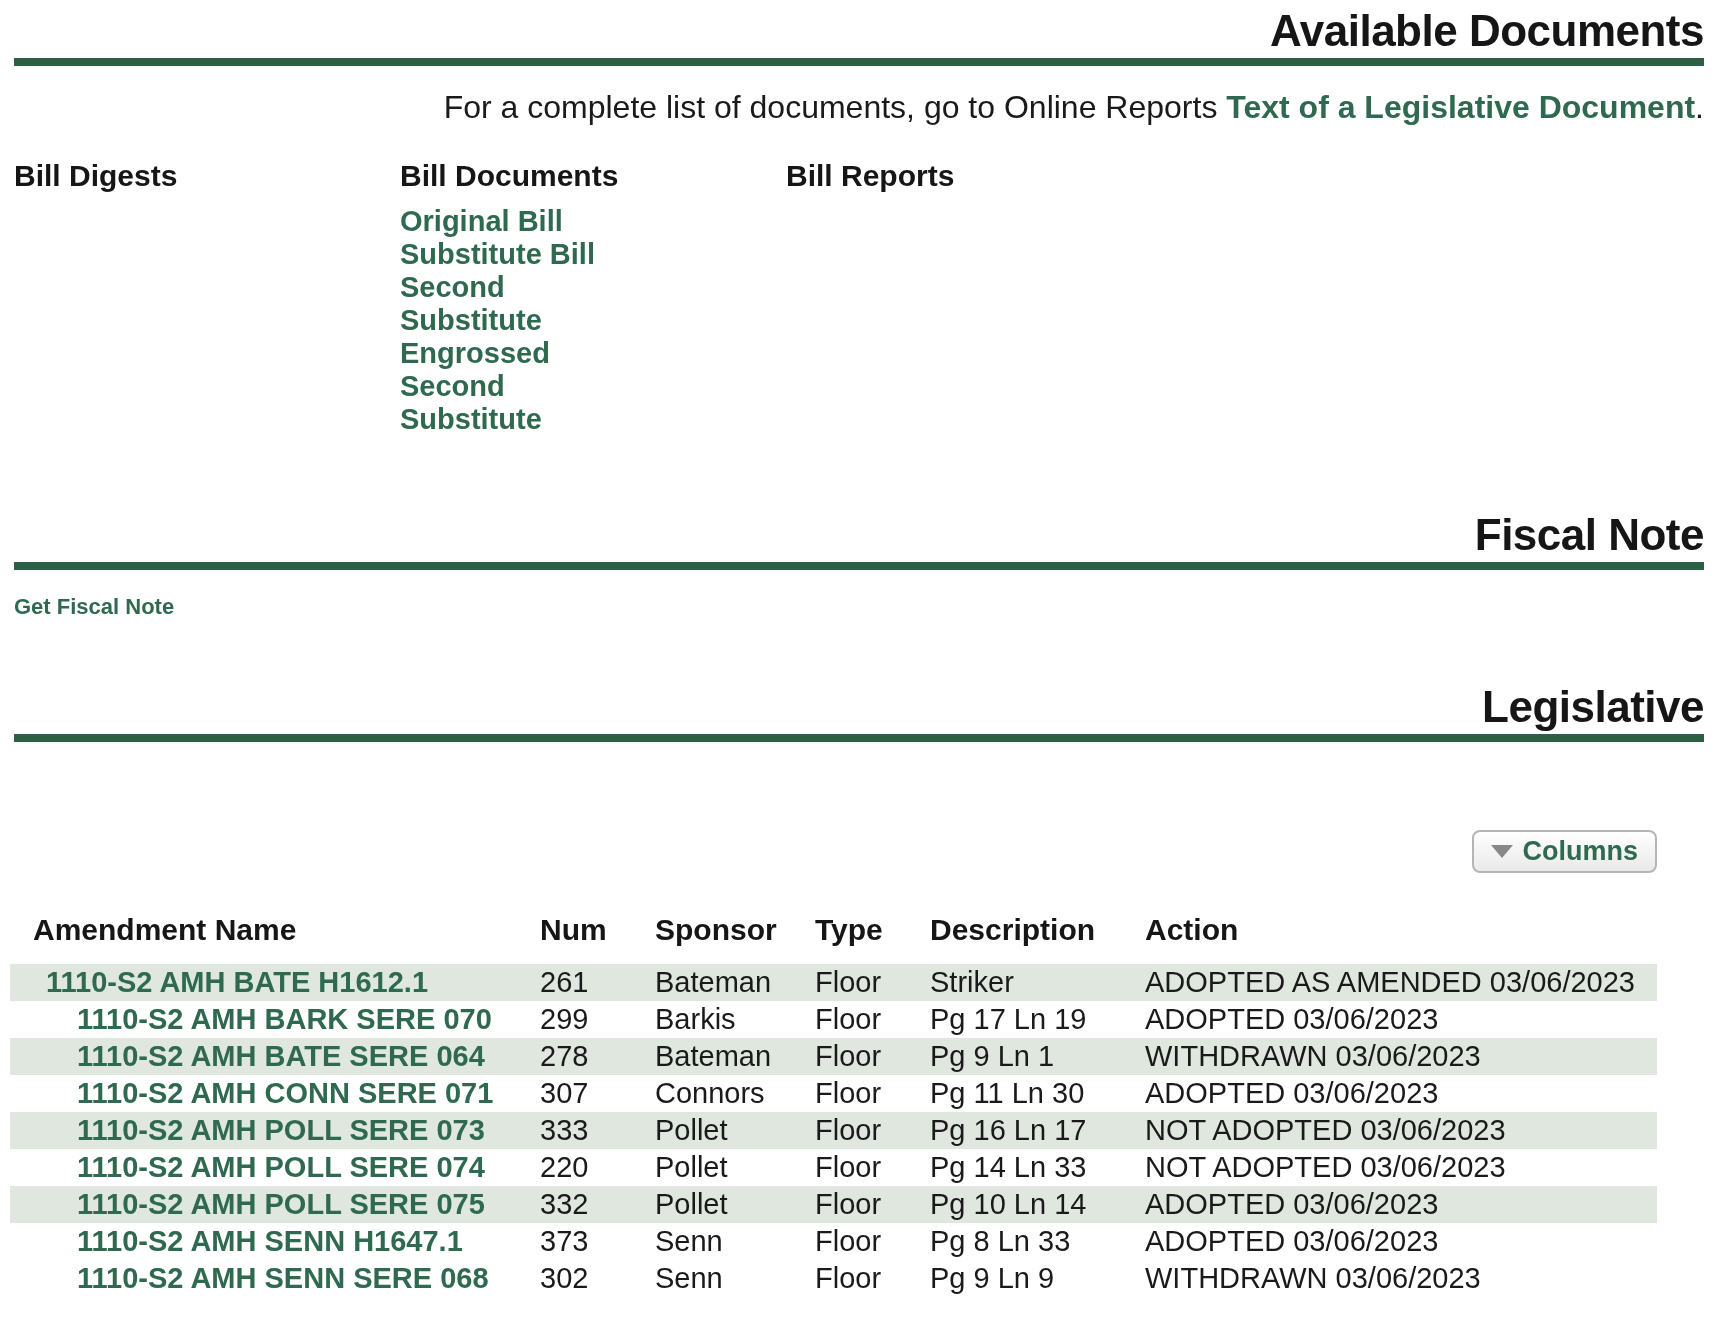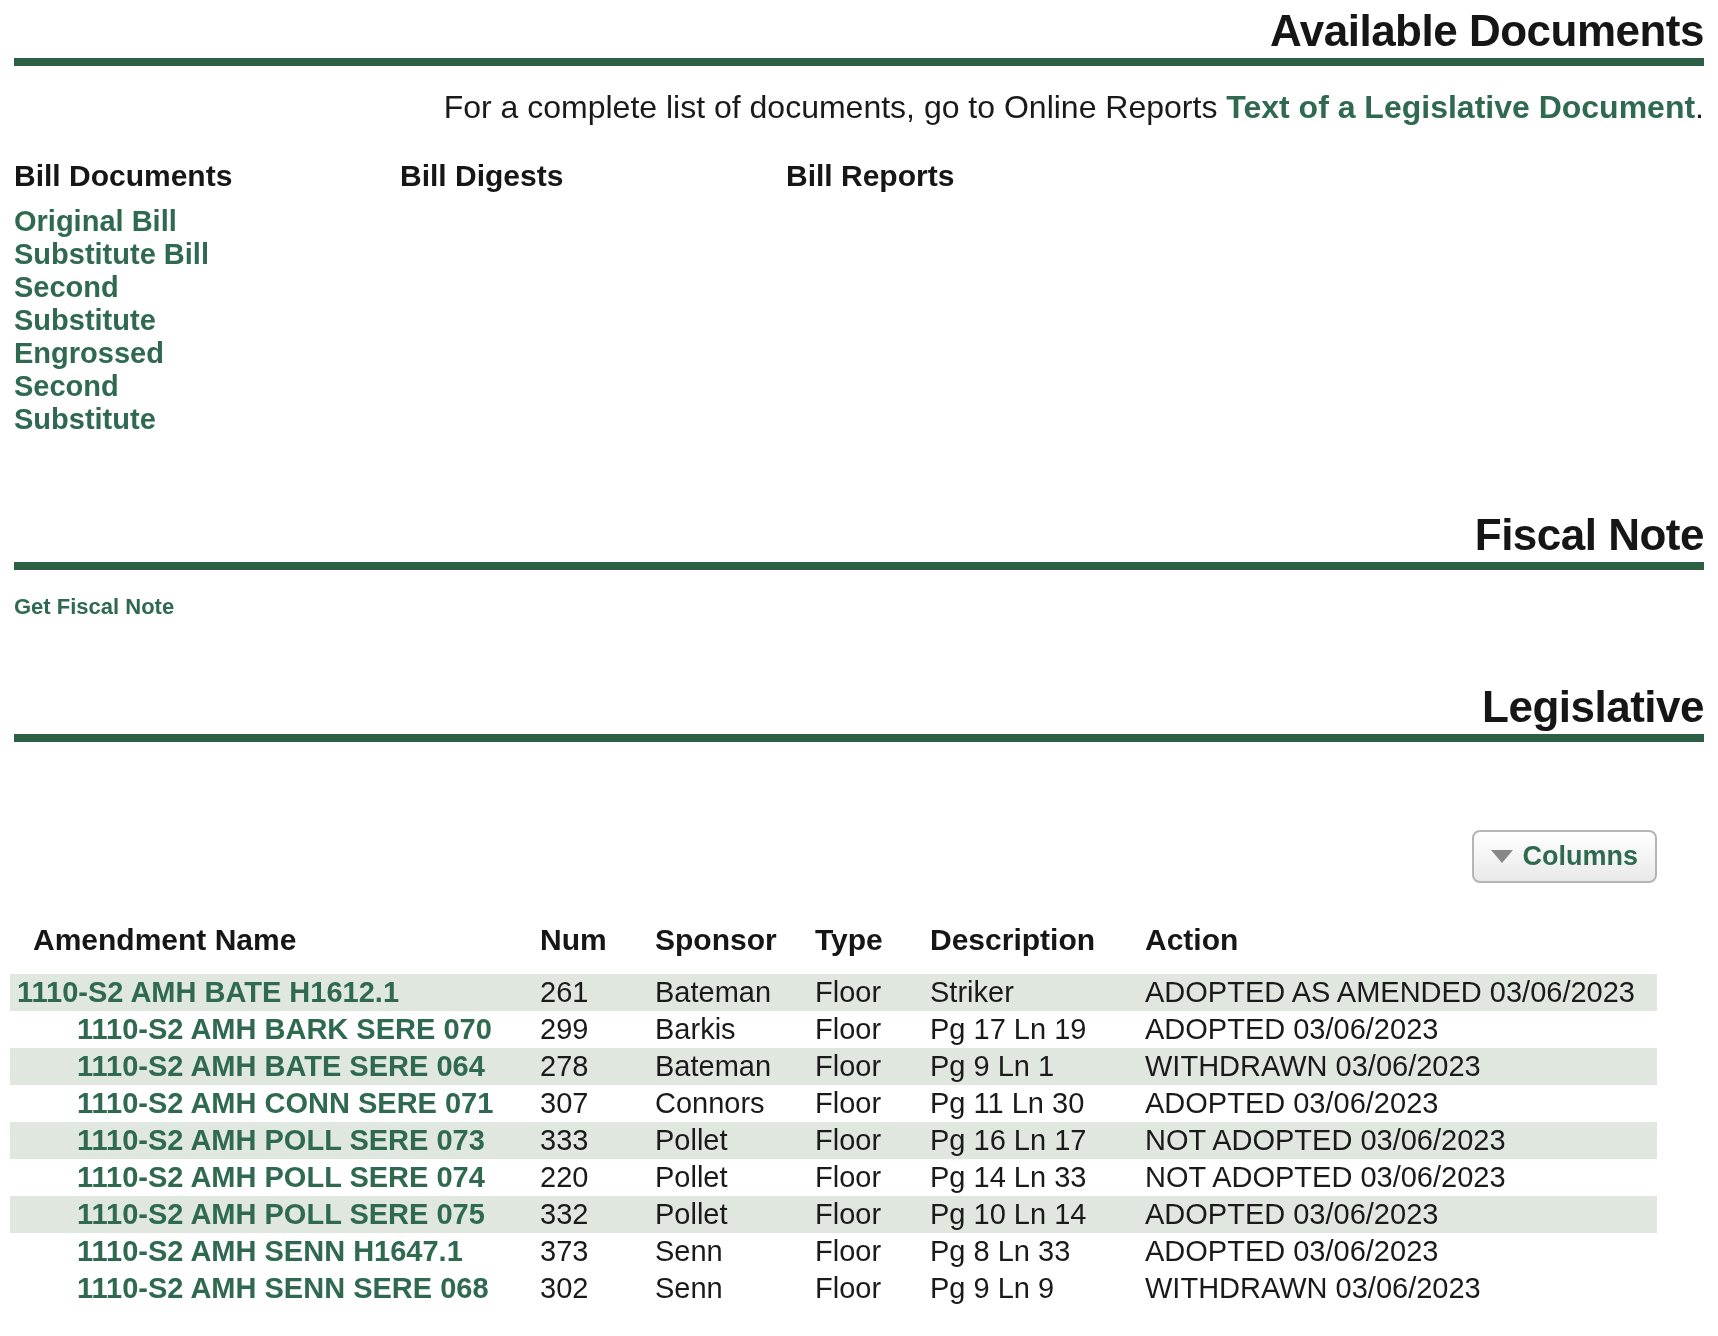--- a/index.html
+++ b/index.html
@@ -33,21 +33,21 @@
   .doc-links{display:block;}
   .doc-link{display:block;font-size:29px;line-height:33px;max-width:250px;cursor:pointer;}
 
   #fiscal-note h2{margin-top:74px;}
   .fiscal-link{display:inline-block;margin-top:24px;font-size:22px;cursor:pointer;}
 
   #amendments h2{margin-top:62px;}
   .amend-panel{margin-left:-4px;width:1647px;}
   .toolbar{margin-top:88px;display:flex;justify-content:flex-end;}
   .columns-btn{
-    height:53px;padding:0 17px;border:2px solid #b5b5b5;border-radius:8px;
+    height:43px;padding:0 17px;border:2px solid #b5b5b5;border-radius:8px;
     background:linear-gradient(#ffffff,#e9e9e9);
     display:flex;align-items:center;gap:9px;cursor:pointer;
     font-family:"Liberation Sans", sans-serif;
   }
   .caret{
     width:0;height:0;
     border-left:11px solid transparent;border-right:11px solid transparent;
     border-top:13px solid #888888;
   }
   .columns-btn .btn-label{font-size:27px;font-weight:700;color:var(--link);}
@@ -58,45 +58,45 @@
   .amend-table th{
     text-align:left;font-size:30px;font-weight:700;color:#161616;
     padding:0 0 17px 0;
   }
   .amend-table th.name-col{padding-left:23px;}
   .amend-table td{
     font-size:29px;height:37px;padding:0;vertical-align:middle;
     white-space:nowrap;overflow:hidden;
   }
   .amend-table tr.striped{background:var(--stripe);}
-  .amend-table td.name{padding-left:7px;}
+  .amend-table td.name{padding-left:36px;}
   .amend-table td.name.indent{padding-left:67px;}
   .amend-table td.name a{color:var(--link);font-weight:700;text-decoration:none;cursor:pointer;}
 </style>
 </head>
 <body>
 
 <div class="page">
 
   <section id="available-documents">
     <h2 class="section-title">Available Documents</h2>
     <p class="intro"><span>For a complete list of documents, go to Online Reports </span><a href="#" class="green-link">Text of a Legislative Document</a><span>.</span></p>
     <div class="doc-columns">
+        <div class="doc-col">
+          <h3>Bill Digests</h3>
+          <div class="doc-links"></div>
+        </div>
         <div class="doc-col">
           <h3>Bill Documents</h3>
           <div class="doc-links">
             <a href="#" class="green-link doc-link">Original Bill</a>
             <a href="#" class="green-link doc-link">Substitute Bill</a>
             <a href="#" class="green-link doc-link">Second Substitute</a>
             <a href="#" class="green-link doc-link">Engrossed Second Substitute</a>
           </div>
-        </div>
-        <div class="doc-col">
-          <h3>Bill Digests</h3>
-          <div class="doc-links"></div>
         </div>
         <div class="doc-col">
           <h3>Bill Reports</h3>
         </div>
       </div>
   </section>
 
   <section id="fiscal-note">
     <h2 class="section-title">Fiscal Note</h2>
     <a href="#" class="green-link fiscal-link">Get Fiscal Note</a>

